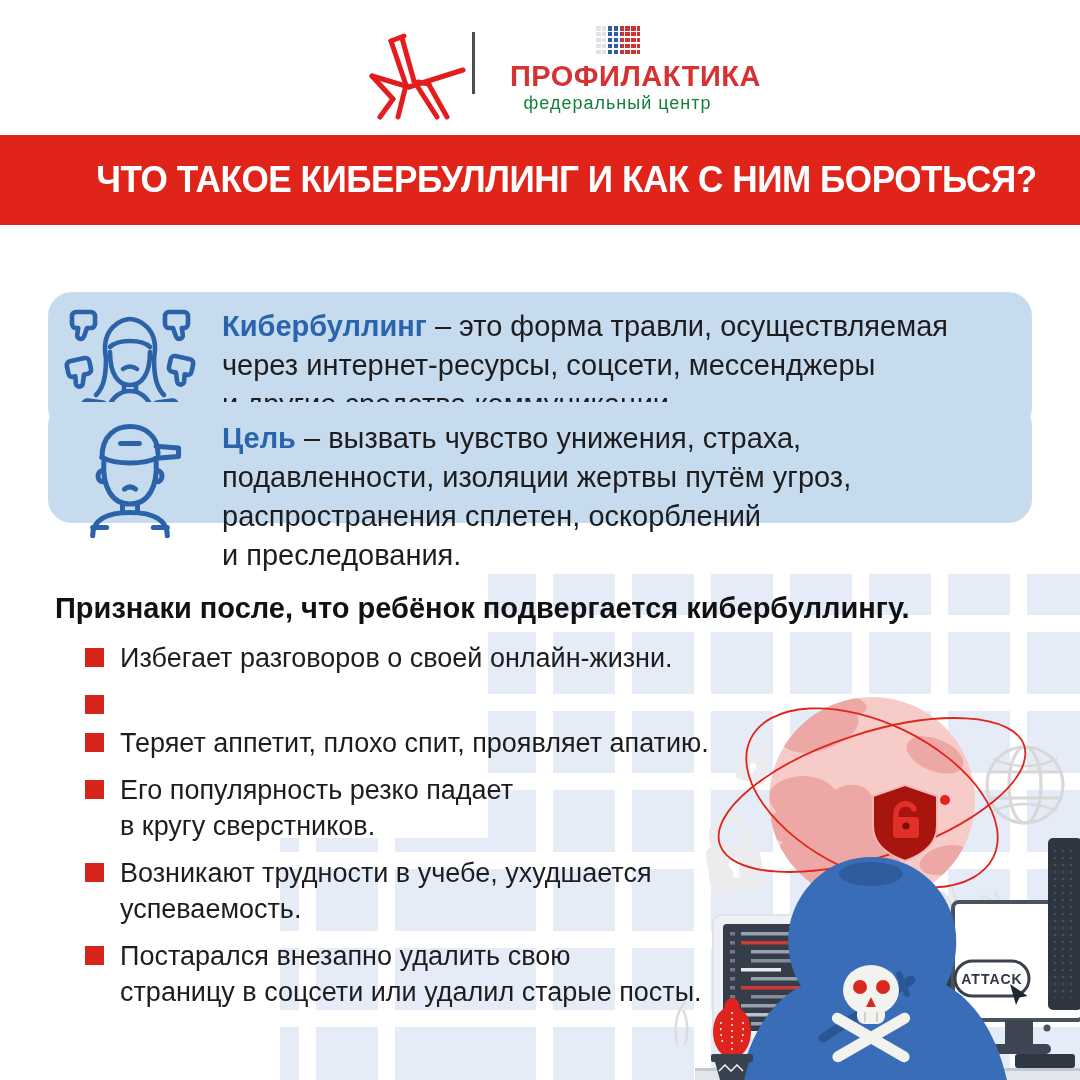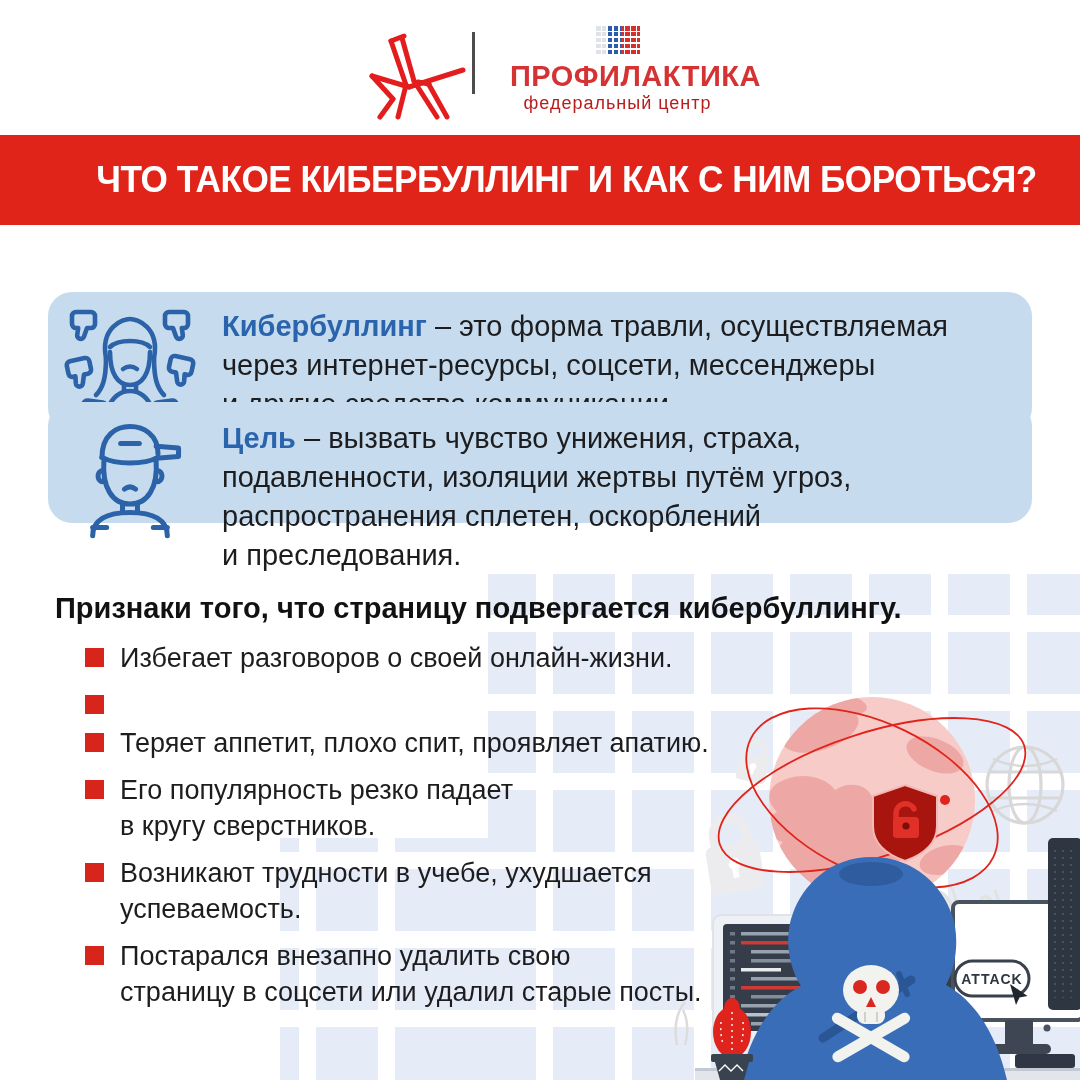--- a/index.html
+++ b/index.html
@@ -24,21 +24,21 @@
   .divider{position:absolute;left:472px;top:32px;width:3px;height:62px;background:#4d4d4d;}
   .brand{position:absolute;left:510px;top:26px;width:215px;text-align:center;}
   .mosaic{
     width:44px;height:29px;margin:0 auto 6px auto;
     background-image:
       repeating-linear-gradient(90deg, transparent 0 4.6px, #fff 4.6px 5.9px),
       repeating-linear-gradient(180deg, transparent 0 4.6px, #fff 4.6px 5.9px),
       linear-gradient(90deg, #dfe2e6 0 12px, #2d5da8 12px 25px, #d5302e 25px 44px);
   }
   .brand-title{font-size:29px;font-weight:bold;color:#d53234;letter-spacing:.5px;line-height:30px;}
-  .brand-subtitle{font-size:18px;color:#b91c1c;letter-spacing:1px;line-height:24px;}
+  .brand-subtitle{font-size:18px;color:#15803d;letter-spacing:1px;line-height:24px;}
 
   
   .banner{
     position:absolute;left:0;top:135px;width:1080px;height:90px;background:#e0241a;z-index:3;
     display:flex;align-items:center;padding-left:44px;
   }
   .banner-title{
     color:#fff;font-size:37px;font-weight:bold;letter-spacing:-.5px;
     padding-left:55px;white-space:nowrap;
     transform:scaleX(.95);transform-origin:left center;
@@ -159,21 +159,21 @@
         <path d="M20,121 h15 M85,121 h15"></path>
       </g>
     </svg>
   </div>
   <div class="card-text"><span class="term">Цель</span><span class="preline"> – вызвать чувство унижения, страха,
 подавленности, изоляции жертвы путём угроз,
 распространения сплетен, оскорблений
 и преследования.</span></div>
 </div>
 
-<div class="signs-heading">Признаки того, что страницу подвергается кибербуллингу.</div>
+<div class="signs-heading">Признаки после, что ребёнок подвергается кибербуллингу.</div>
 <ul class="signs-list">
   <li>
       <span class="bullet"></span>
       <span class="preline">Избегает разговоров о своей онлайн-жизни.</span>
     </li>
   <li>
       <span class="bullet"></span>
     </li>
   <li>
       <span class="bullet"></span>

